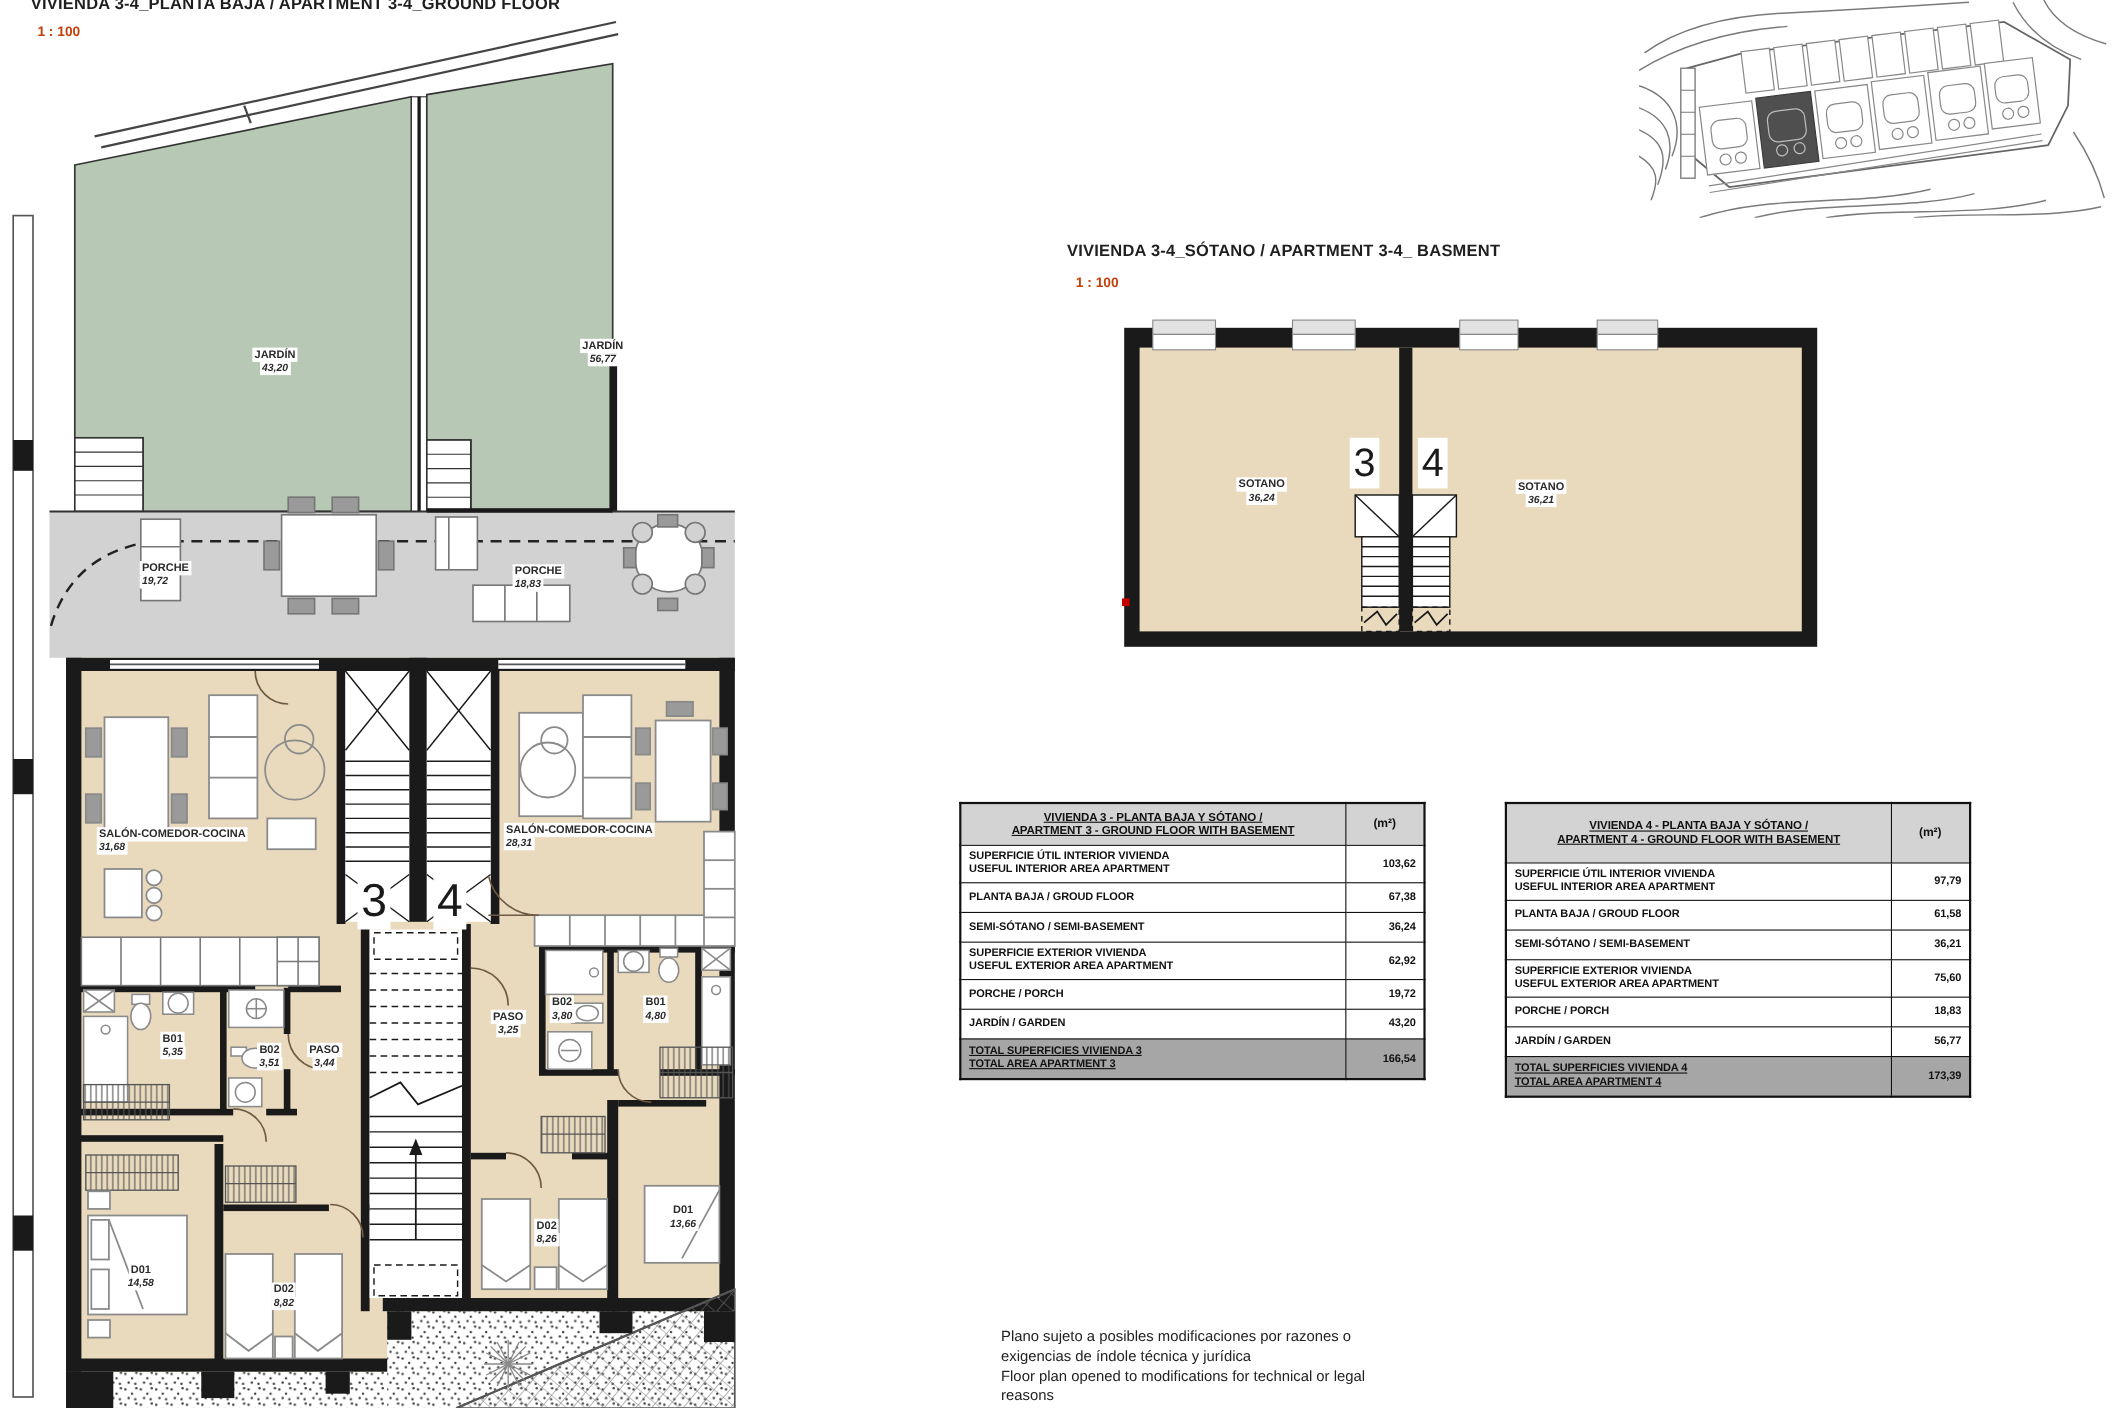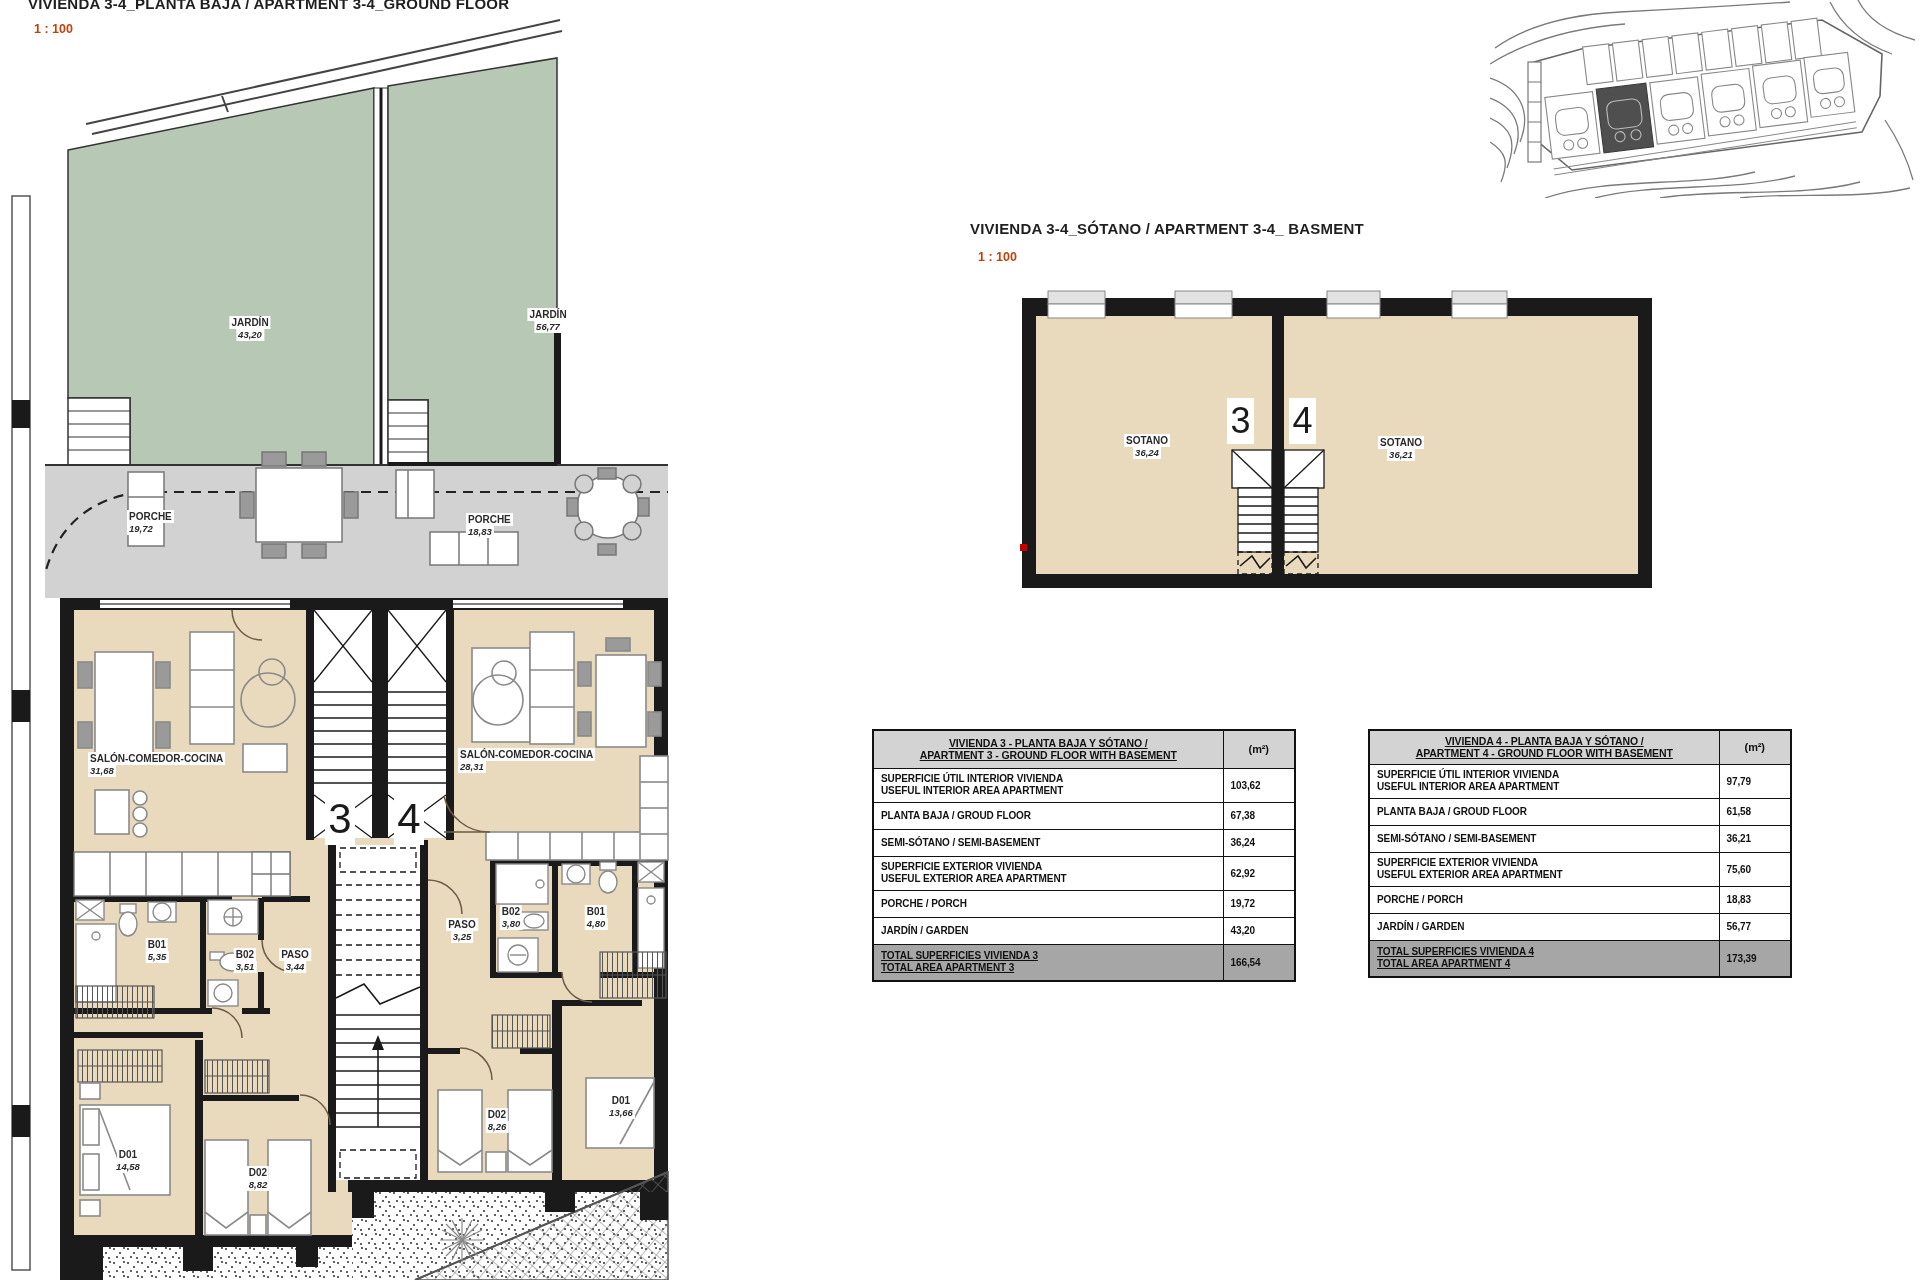--- a/index.html
+++ b/index.html
@@ -21,21 +21,21 @@
   .unit-num.bs{width:27px;height:46px;font-size:36px;line-height:46px;}
   
   .area-table{position:absolute;border-collapse:collapse;table-layout:fixed;background:#fff;
               border:2.5px solid #111;z-index:5;}
   .area-table td,.area-table th{border:1.6px solid #111;padding:1px 7px;font-size:10px;font-weight:bold;
               letter-spacing:-.1px;color:#111;vertical-align:middle;}
   .area-table th.t-title{background:#d3d3d3;text-align:center;font-size:10.5px;}
   .area-table th.t-m2{background:#d3d3d3;text-align:center;font-size:11px;}
   .t-title span{text-decoration:underline;}
   .t-lbl{text-align:left;background:#fff;line-height:12px;}
-  .t-val{text-align:left;background:#fff;font-size:10.5px;}
+  .t-val{text-align:right;background:#fff;font-size:10.5px;}
   .t-total td{background:#a6a6a6;}
   .t-total .t-lbl{text-align:left;}
   .t-total .t-lbl span{text-decoration:underline;}
   
   .disclaimer{font-size:13.5px;line-height:18px;color:#222;}
   .disclaimer span{display:block;}
 </style>
 </head>
 <body>
 
@@ -644,21 +644,21 @@
     </tr>
   </tbody>
     </table>
 
   <table class="area-table" style="left:1368px;top:729px;width:422px;">
     <colgroup>
         <col style="width:350px">
         <col style="width:72px">
       </colgroup>
     <tbody>
-        <tr style="height:34px">
+        <tr style="height:54px">
       <th class="t-title">
         <span>VIVIENDA 4 - PLANTA BAJA Y SÓTANO /</span><br>
         <span>APARTMENT 4 - GROUND FLOOR WITH BASEMENT</span>
       </th>
       <th class="t-m2">(m²)</th>
     </tr>
     <tr style="height:34px">
       <td class="t-lbl"><span>SUPERFICIE ÚTIL INTERIOR VIVIENDA</span><br><span>USEFUL INTERIOR AREA APARTMENT</span></td>
       <td class="t-val">97,79</td>
     </tr>
@@ -682,14 +682,20 @@
       <td class="t-lbl"><span>JARDÍN / GARDEN</span></td>
       <td class="t-val">56,77</td>
     </tr>
     <tr class="t-total" style="height:37px">
       <td class="t-lbl"><span>TOTAL SUPERFICIES VIVIENDA 4</span><br><span>TOTAL AREA APARTMENT 4</span></td>
       <td class="t-val">173,39</td>
     </tr>
   </tbody>
     </table>
 
+  <div class="abs disclaimer" style="left:910px;top:1206px;">
+    <span>Plano sujeto a posibles modificaciones por razones o</span>
+    <span>exigencias de índole técnica y jurídica</span>
+    <span>Floor plan opened to modifications for technical or legal</span>
+    <span>reasons</span>
+  </div>
 
 </div>
 
 </body></html>

